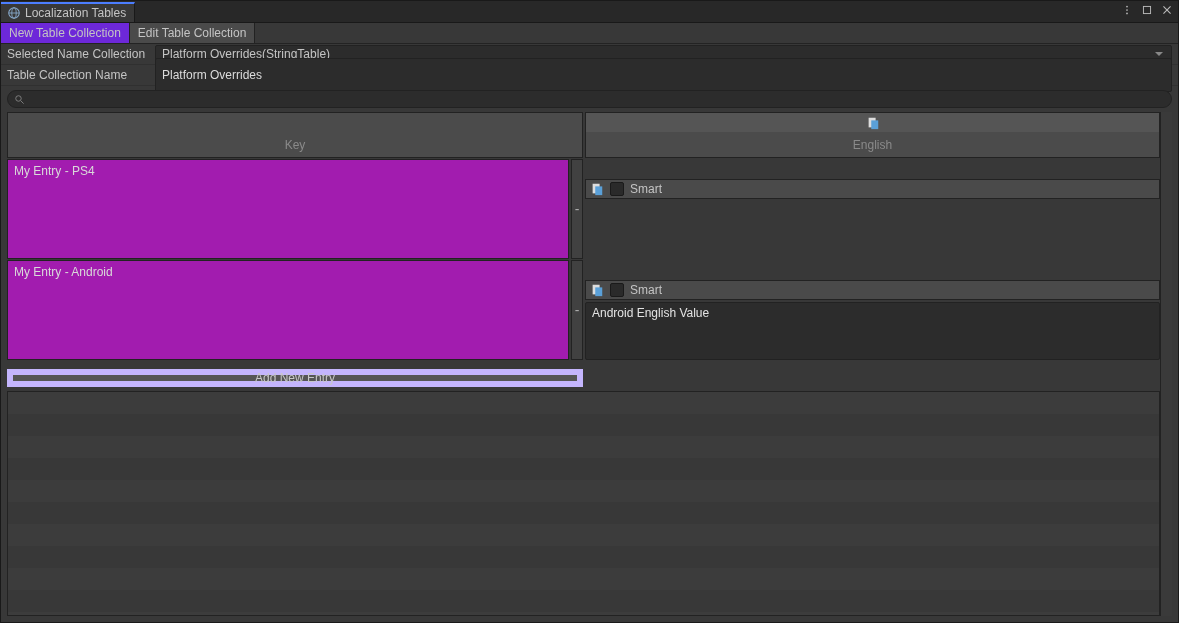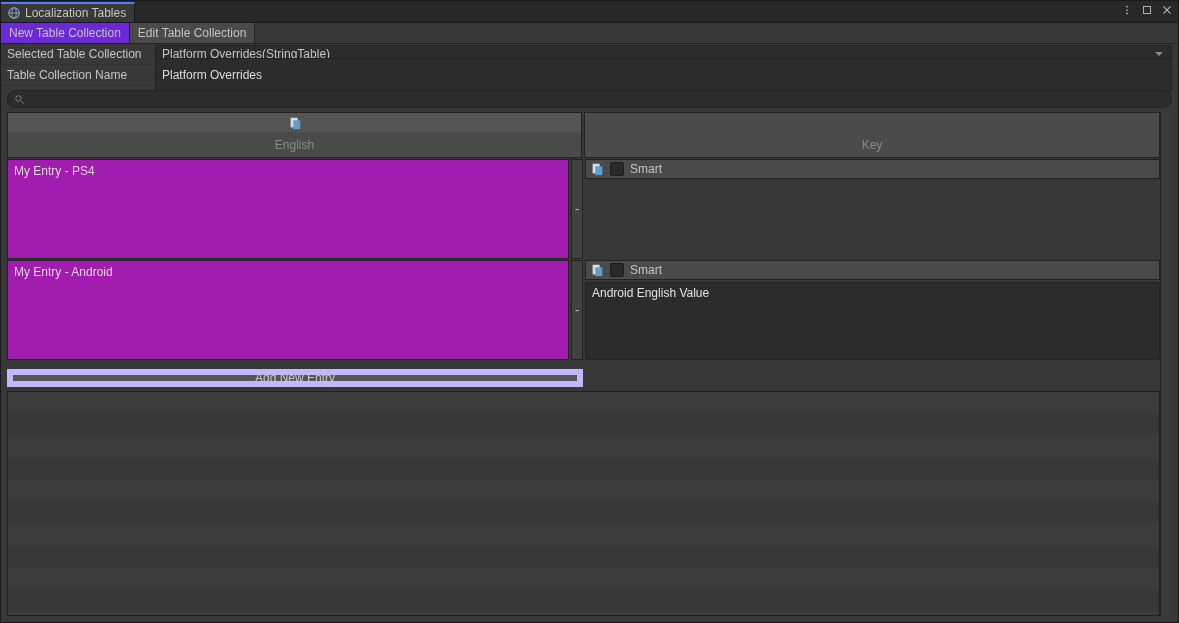--- a/index.html
+++ b/index.html
@@ -113,20 +113,21 @@
   }
   .valcell { flex:1; display:flex; flex-direction:column; gap:2px;}
   .smartrow {
     height: 20px;
     background: #4a4a4a;
     border: 1px solid #222;
     display:flex; align-items:center;
     padding: 0 4px;
     gap: 6px;
     color:#c4c4c4;
+    margin-top:20px;
   }
   .docicon { width:14px; height:14px; display:flex;}
   .checkbox { width:14px; height:14px; background:#2a2a2a; border:1px solid #1a1a1a; border-radius:2px;}
   .valtextarea {
     flex:1;
     background: #2c2c2c;
     border: 1px solid #222;
     border-radius: 2px;
     color: #e3e3e3;
     padding: 3px 6px;
@@ -197,21 +198,21 @@
       </div>
     </div>
   </div>
 
   <div class="subtabbar">
     <div class="subtab">New Table Collection</div>
     <div class="subtab active">Edit Table Collection</div>
   </div>
 
   <div class="proprow">
-    <div class="proplabel">Selected Table Collection</div>
+    <div class="proplabel">Selected Name Collection</div>
     <div class="propfield">
       <span>Platform Overrides(StringTable)</span>
       <span class="dropdown-caret"></span>
     </div>
   </div>
 
   <div class="proprow">
     <div class="proplabel">Table Collection Name</div>
     <input class="textinput" value="Platform Overrides" style="">
   </div>
@@ -225,34 +226,34 @@
       <input placeholder="" style="">
     </div>
   </div>
 
   <div class="tablecontainer">
 
     <div style="display:flex; gap:0; flex:1; flex-direction:row;">
       <div style="flex:1; display:flex; flex-direction:column;">
 
         <div class="colheaders">
+          <div class="colhdr key">
+            <div class="hdr-icon-row blank"></div>
+            <div class="hdr-label">Key</div>
+          </div>
           <div class="colhdr val">
             <div class="hdr-icon-row">
               <span class="docicon">
                 <svg viewBox="0 0 16 16">
                     <rect x="3" y="2" width="8" height="11" fill="#ddd"></rect>
                     <rect x="6" y="5" width="8" height="10" fill="#5aa0d8"></rect>
                   </svg>
               </span>
             </div>
             <div class="hdr-label">English</div>
-          </div>
-          <div class="colhdr key">
-            <div class="hdr-icon-row blank"></div>
-            <div class="hdr-label">Key</div>
           </div>
         </div>
 
         <div class="entryrow">
           <div class="keycell">
             <span>My Entry - PS4</span>
           </div>
           <div class="removebtn">-</div>
           <div class="valcell">
             <div class="smartrow">

